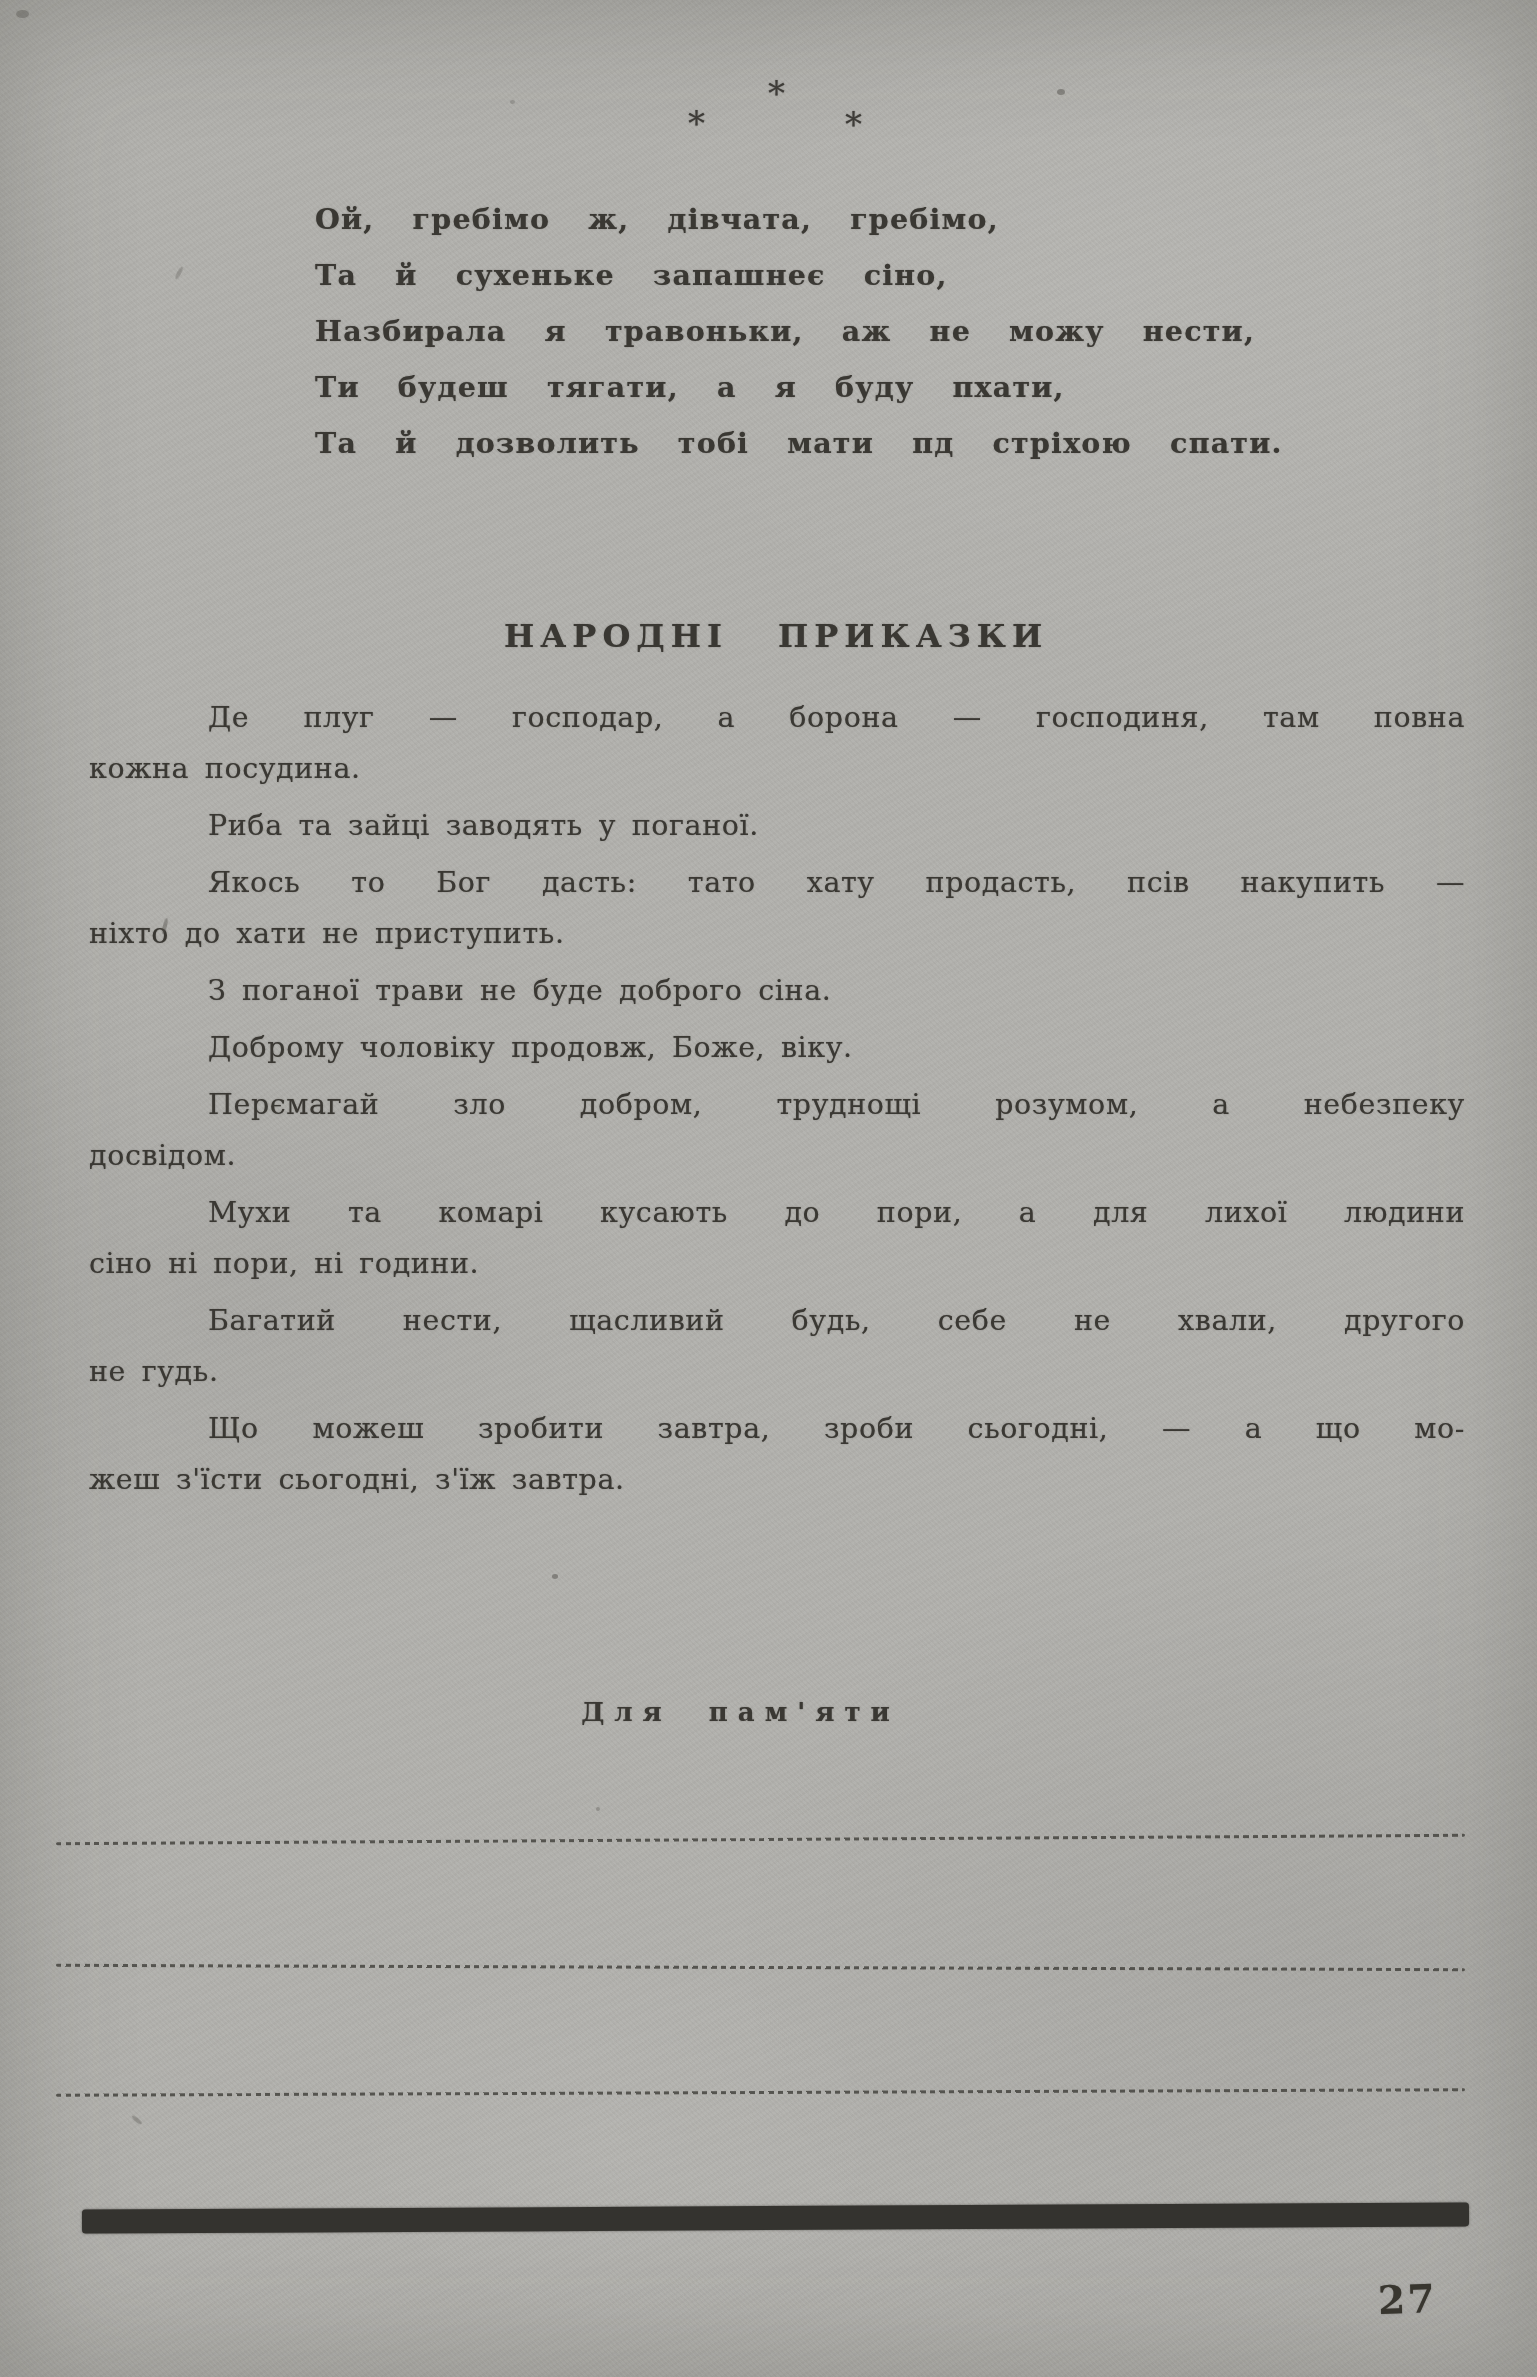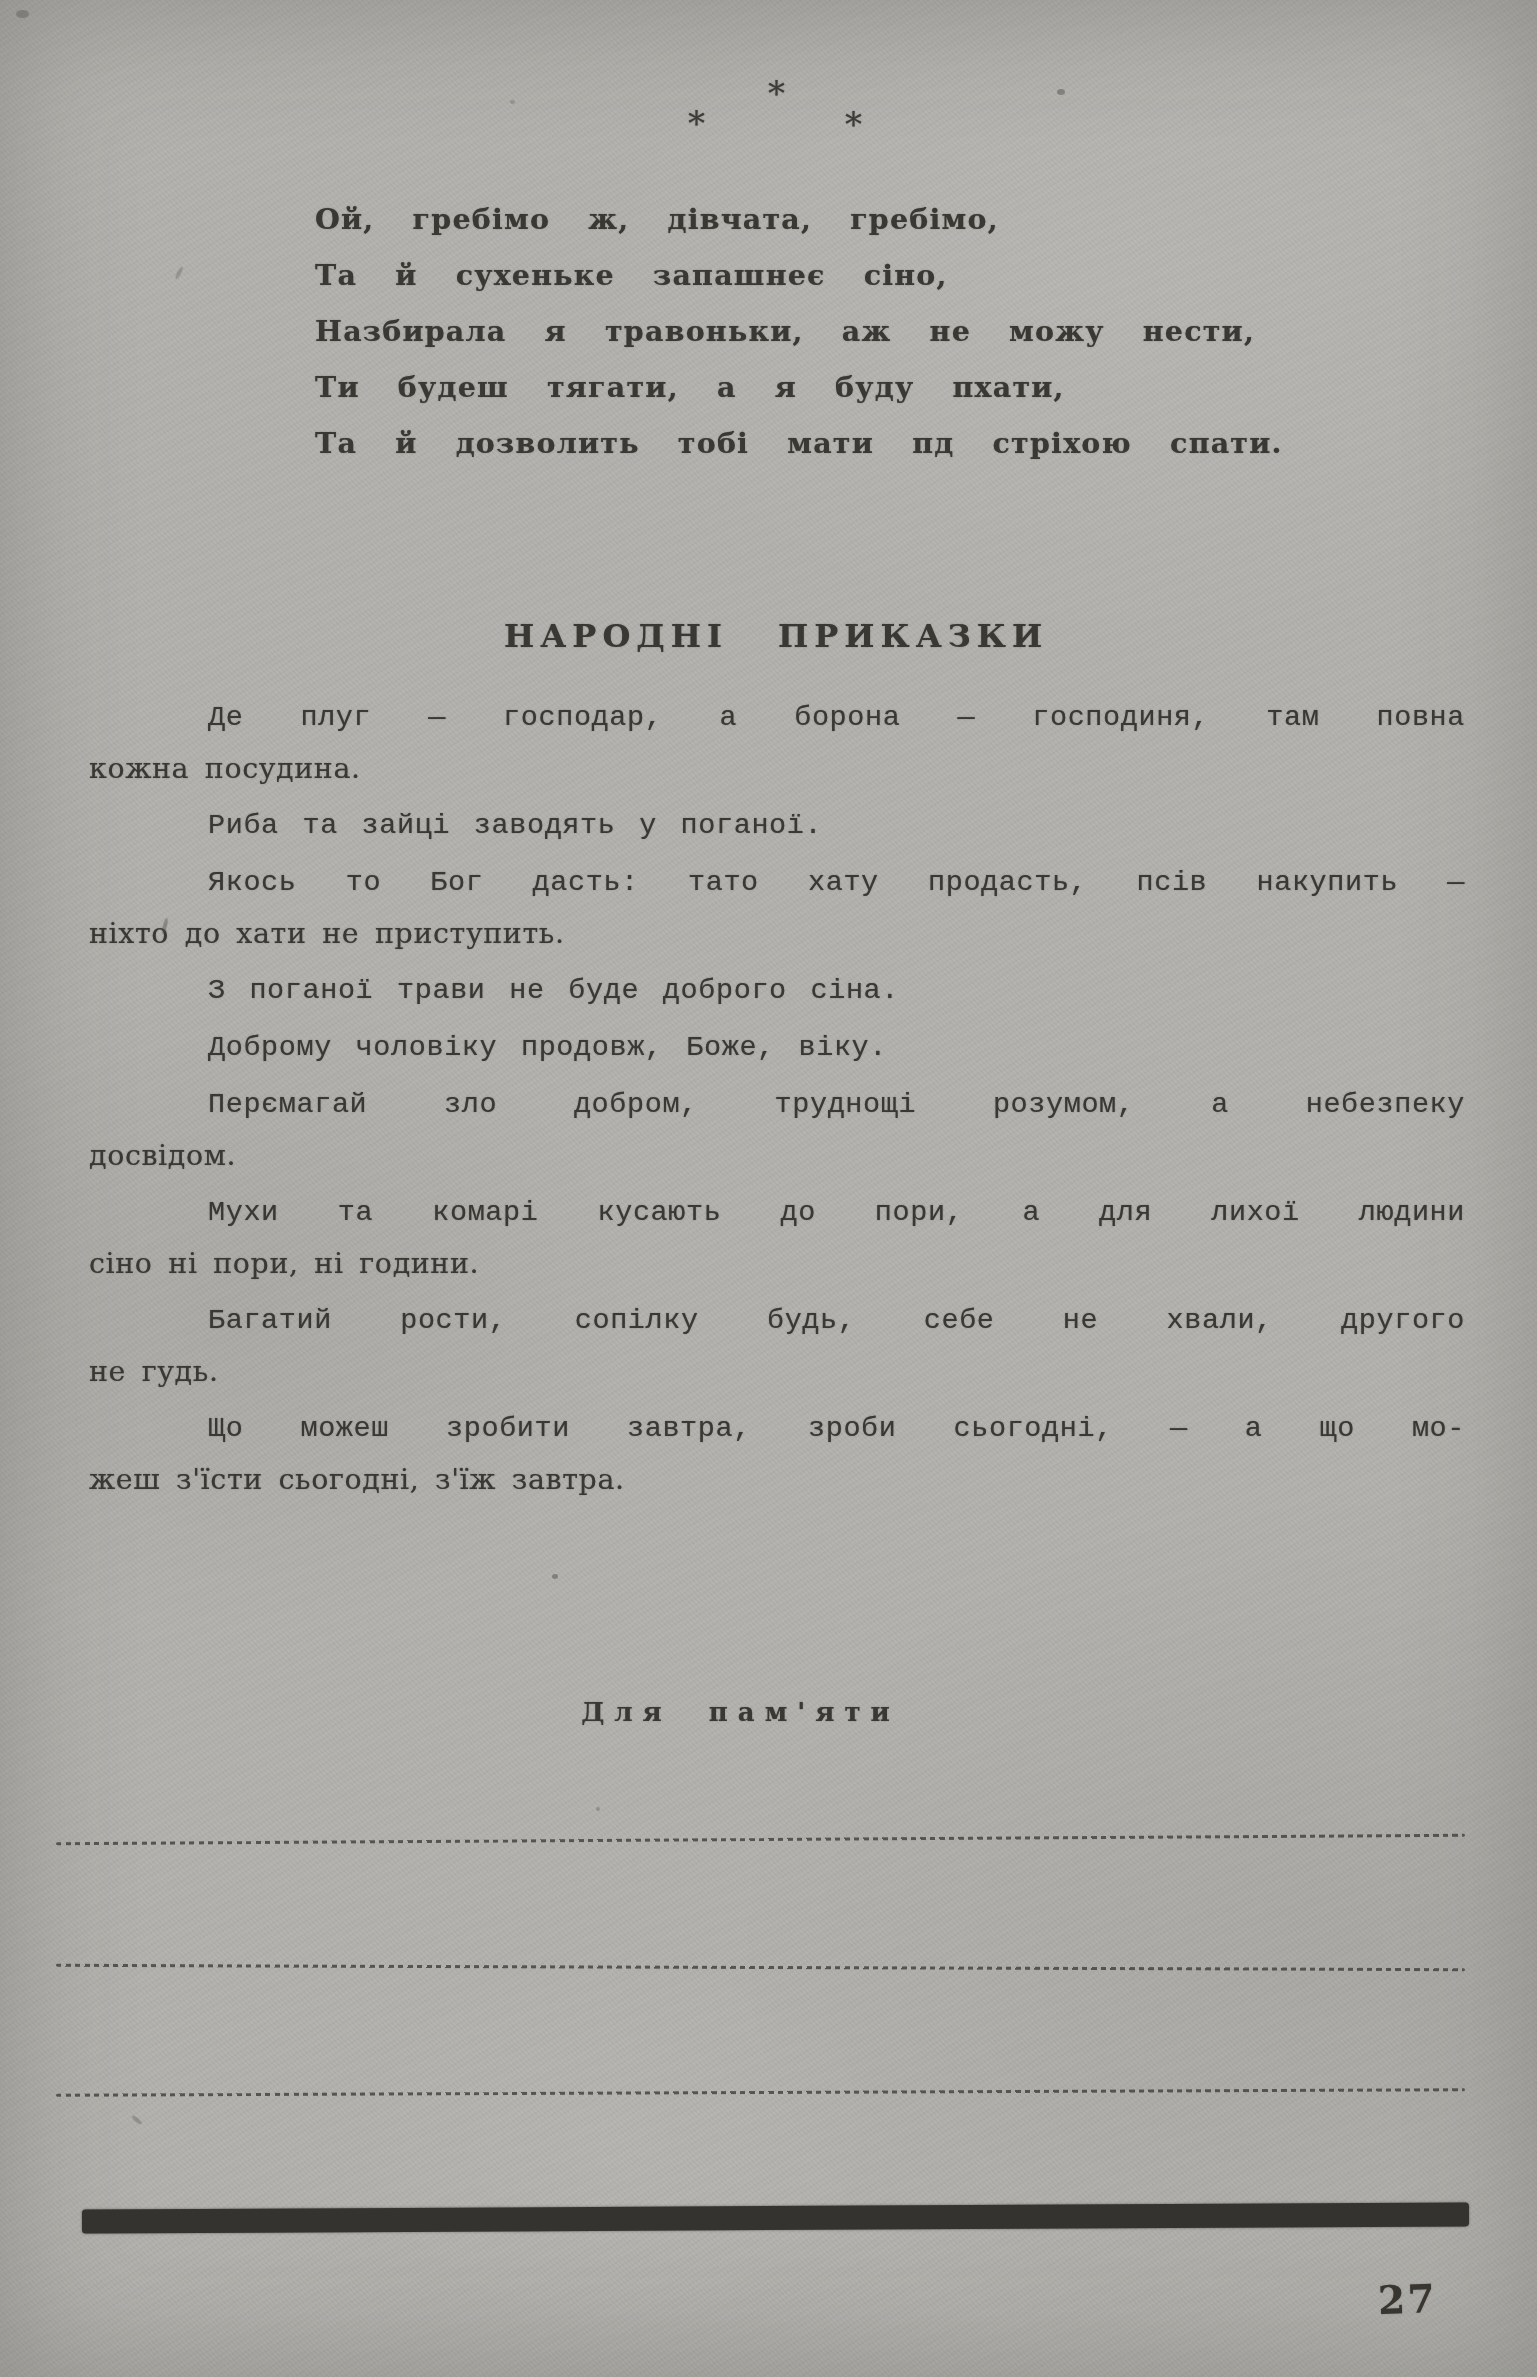--- a/index.html
+++ b/index.html
@@ -37,21 +37,21 @@
   
   .section-title{position:absolute;left:0;top:590px;width:100%;text-align:center;
         font-weight:700;font-size:32px;letter-spacing:6px;word-spacing:33px;
         transform:translateX(7.1px);}
 
   
   .sayings{position:absolute;left:89px;top:692px;width:1376px;
         font-size:28.5px;line-height:51px;letter-spacing:0.6px;word-spacing:6px;}
   .saying{margin:0 0 6px 0;}
   .s-line{min-height:51px;}
-  .s-line.first{text-indent:119px;font-family:Liberation Mono, monospace;}
+  .s-line.first{text-indent:119px;}
   .s-line.just{text-align:justify;text-align-last:justify;}
 
   
   .memo-title{position:absolute;left:0;top:1671px;width:100%;text-align:center;
         font-weight:700;font-size:26px;letter-spacing:10px;word-spacing:18px;
         transform:translateX(-28.5px);}
 
   
   .ruled{position:absolute;left:56px;width:1409px;height:3px;
         background:repeating-linear-gradient(90deg,#45443f 0 5.3px,transparent 5.3px 9.5px);
@@ -121,21 +121,21 @@
       </div>
       <div class="saying">
         <div class="s-line first just">Перємагай зло добром, труднощі розумом, а небезпеку</div>
         <div class="s-line">досвідом.</div>
       </div>
       <div class="saying">
         <div class="s-line first just">Мухи та комарі кусають до пори, а для лихої людини</div>
         <div class="s-line">сіно ні пори, ні години.</div>
       </div>
       <div class="saying">
-        <div class="s-line first just">Багатий рости, сопілку будь, себе не хвали, другого</div>
+        <div class="s-line first just">Багатий нести, щасливий будь, себе не хвали, другого</div>
         <div class="s-line">не гудь.</div>
       </div>
       <div class="saying">
         <div class="s-line first just">Що можеш зробити завтра, зроби сьогодні, — а що мо-</div>
         <div class="s-line">жеш з'їсти сьогодні, з'їж завтра.</div>
       </div>
     </div>
 
   <h3 class="memo-title ink">Для пам'яти</h3>
 

